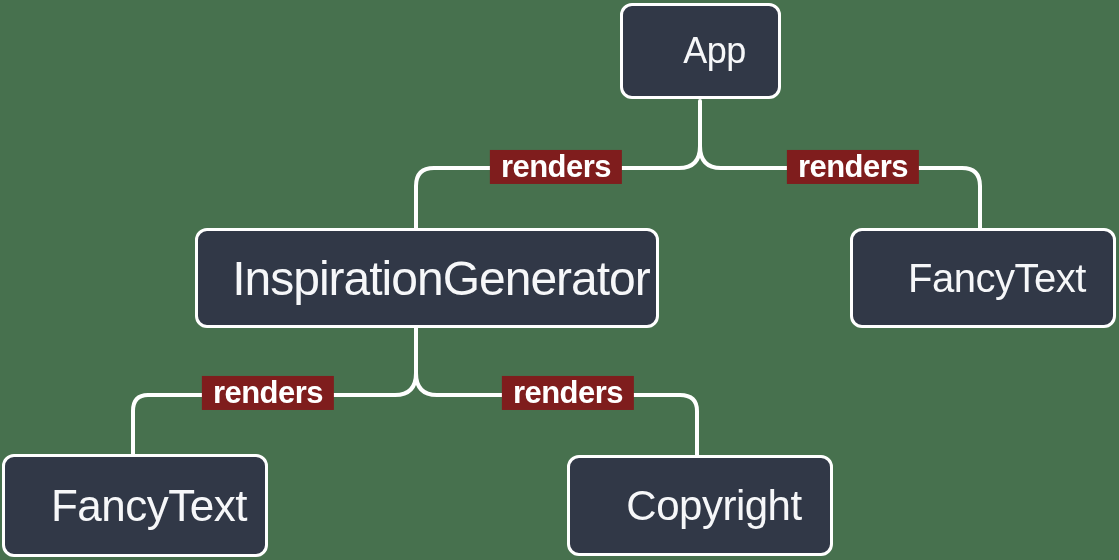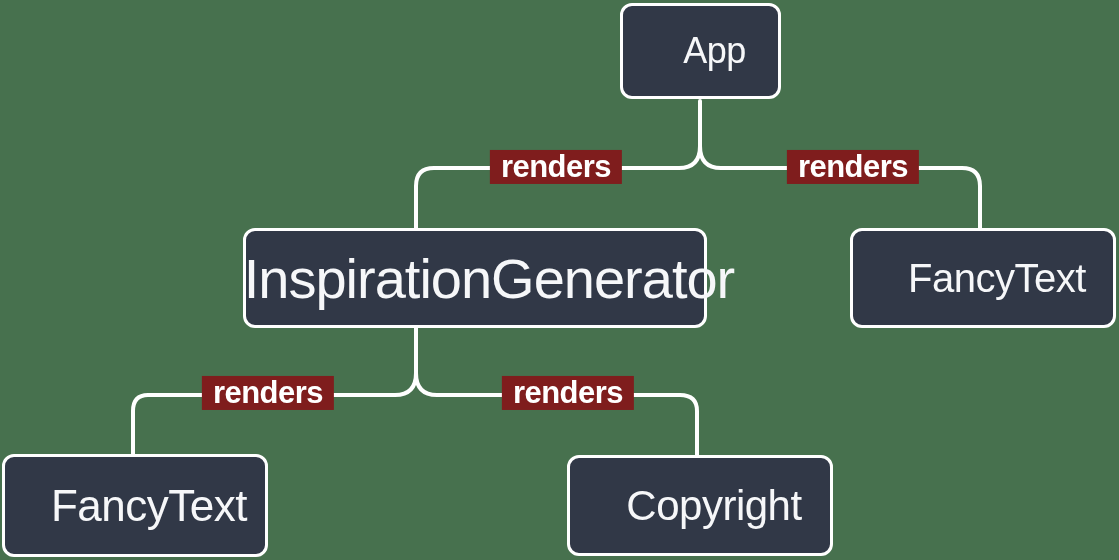--- a/index.html
+++ b/index.html
@@ -37,21 +37,21 @@
     border-radius: 12px;
     color: #F6F7F9;
     display: flex;
     align-items: center;
     justify-content: center;
     letter-spacing: -0.5px;
     white-space: nowrap;
     padding-left: 28px;
   }
   .node-app            { left: 620px; top: 3px;   width: 161px; height: 96px;  font-size: 36px; }
-  .node-inspiration    { left: 195px; top: 228px; width: 464px; height: 100px; font-size: 56px; letter-spacing: -1px; margin-left: 48px; }
+  .node-inspiration    { left: 195px; top: 228px; width: 464px; height: 100px; font-size: 48px; letter-spacing: -1px; }
   .node-fancy-top      { left: 850px; top: 228px; width: 266px; height: 100px; font-size: 40px; }
   .node-fancy-bottom   { left: 2px;   top: 454px; width: 266px; height: 103px; font-size: 44px; }
   .node-copyright      { left: 567px; top: 455px; width: 266px; height: 101px; font-size: 42px; }
   .edge-label {
     position: absolute;
     transform: translate(-50%, -50%);
     background: #7f1d1d;
     color: #FFFFFF;
     font-size: 31px;
     font-weight: 700;

